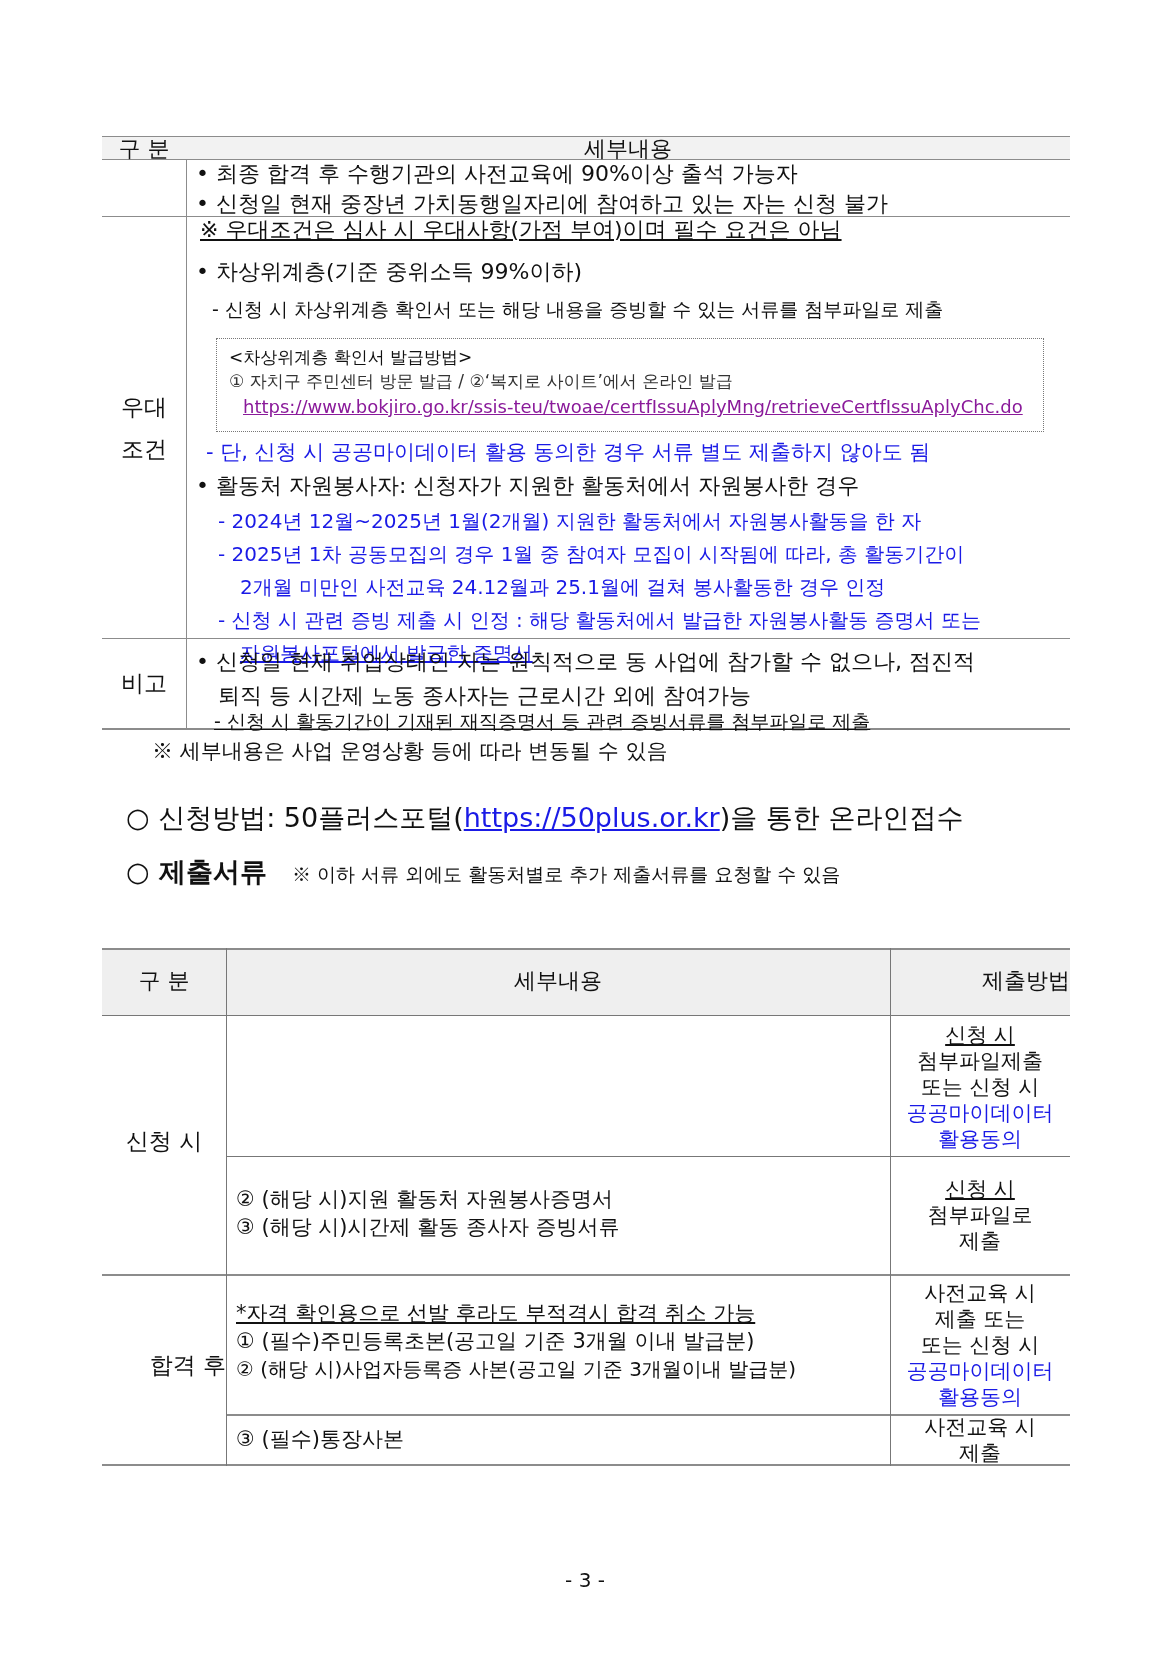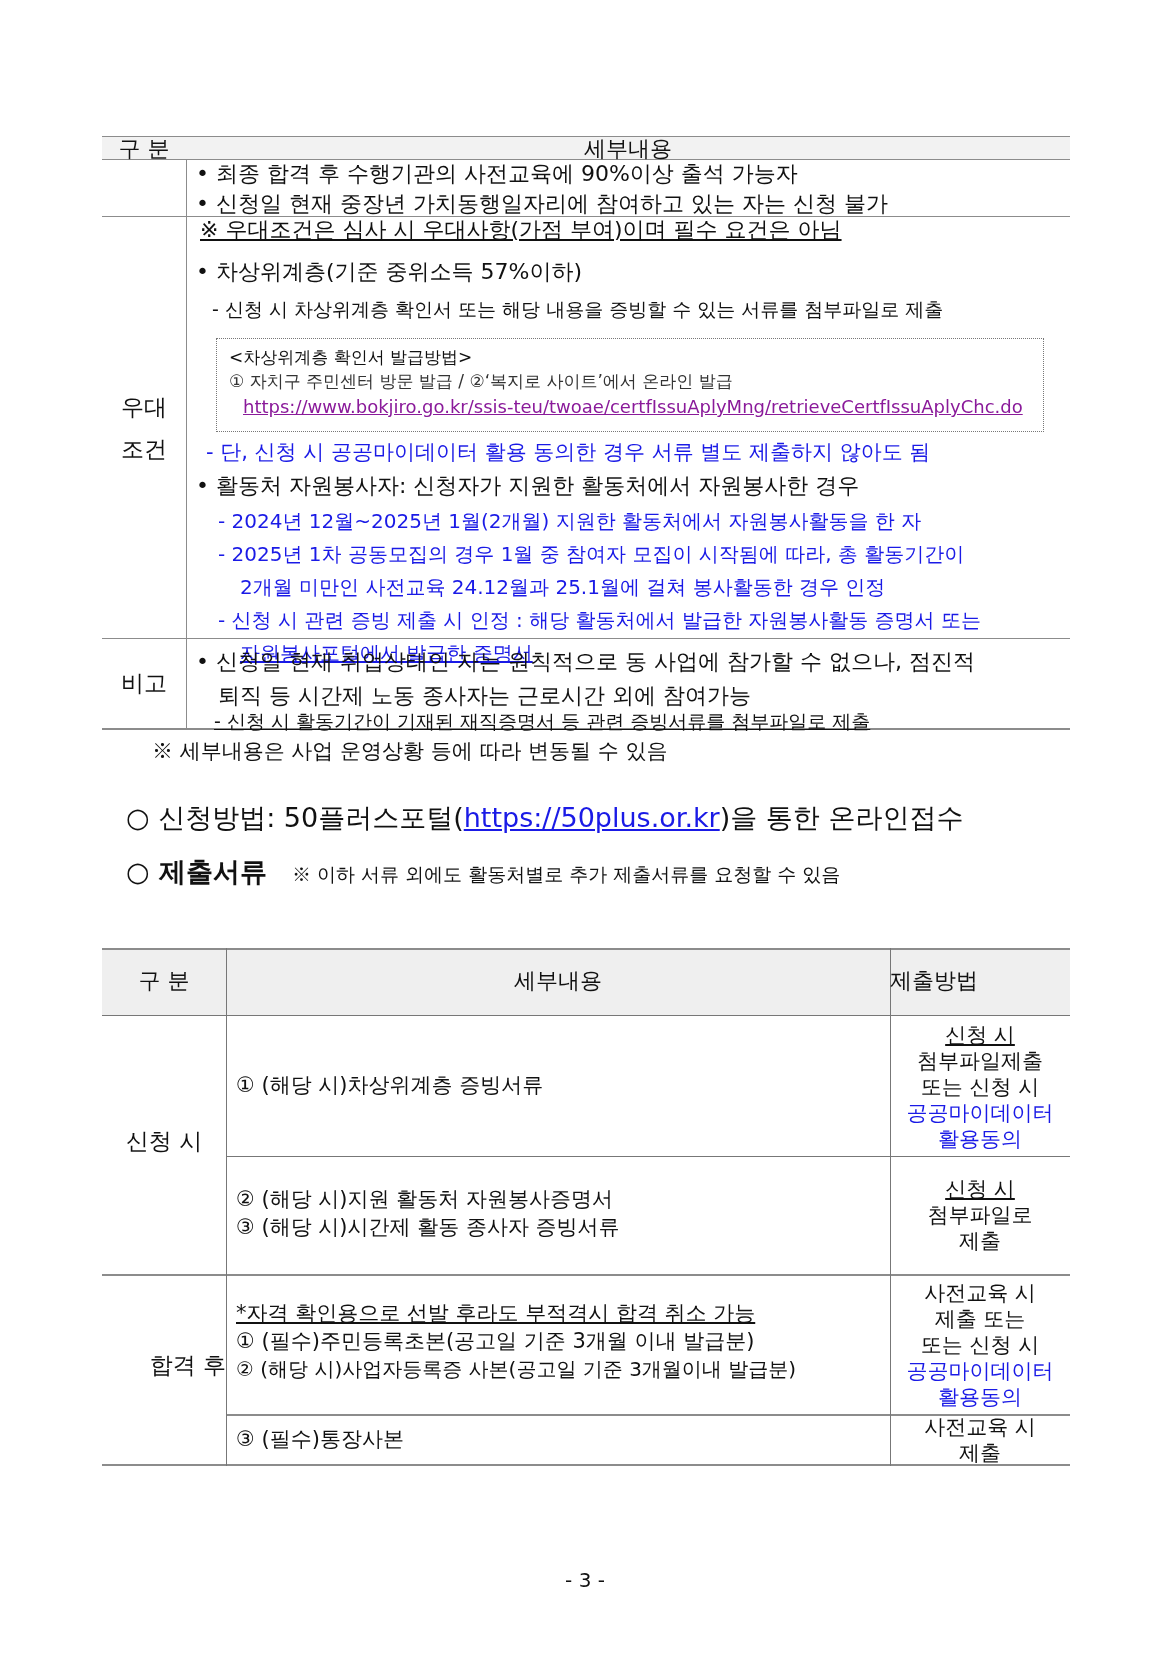--- a/index.html
+++ b/index.html
@@ -47,21 +47,21 @@
 
   <div class="row-text" style="left:196px; top:160px;">• 최종 합격 후 수행기관의 사전교육에 90%이상 출석 가능자</div>
   <div class="row-text" style="left:196px; top:190px;">• 신청일 현재 중장년 가치동행일자리에 참여하고 있는 자는 신청 불가</div>
 
   <div class="label" style="left:102px; top:386px; width:84px;">
     <div>우대</div>
     <div>조건</div>
   </div>
 
   <div class="row-text u" style="left:200px; top:216px;">※ 우대조건은 심사 시 우대사항(가점 부여)이며 필수 요건은 아님</div>
-  <div class="row-text" style="left:196px; top:258px;">• 차상위계층(기준 중위소득 57%이하)</div>
+  <div class="row-text" style="left:196px; top:258px;">• 차상위계층(기준 중위소득 99%이하)</div>
   <div class="sub-text" style="left:212px; top:296px;">- 신청 시 차상위계층 확인서 또는 해당 내용을 증빙할 수 있는 서류를 첨부파일로 제출</div>
 
   <div class="notebox">
     <div class="ln" style="top:6px;text-align:center;">&lt;차상위계층 확인서 발급방법&gt;</div>
     <div class="ln" style="top:30px; color:#333;">① 자치구 주민센터 방문 발급 / ②‘복지로 사이트’에서 온라인 발급</div>
     <div class="ln purple u" style="top:56px; left:26px; font-size:18px;">https://www.bokjiro.go.kr/ssis-teu/twoae/certfIssuAplyMng/retrieveCertfIssuAplyChc.do</div>
   </div>
 
   <div class="row-text blue" style="left:206px; top:438px; font-size:21px;text-align:right;">- 단, 신청 시 공공마이데이터 활용 동의한 경우 서류 별도 제출하지 않아도 됨</div>
   <div class="row-text" style="left:196px; top:472px;">• 활동처 자원봉사자: 신청자가 지원한 활동처에서 자원봉사한 경우</div>
@@ -94,25 +94,24 @@
   <div class="hl" style="top:67px; height:1px; background:#777;"></div>
   <div class="hl" style="top:208px; left:124px; width:844px; height:1px; background:#777;"></div>
   <div class="hl" style="top:326px; height:2px;"></div>
   <div class="hl" style="top:466px; left:124px; width:844px;"></div>
   <div class="hl" style="top:516px; height:2px;"></div>
   <div class="vl" style="left:124px; top:0; height:518px;"></div>
   <div class="vl" style="left:788px; top:0; height:518px;"></div>
 
   <div class="cell" style="left:0; width:124px; top:20px; text-align:center; font-size:22px;">구 분</div>
   <div class="cell" style="left:124px; width:664px; top:20px; text-align:center; font-size:22px;">세부내용</div>
-  <div class="cell" style="left:788px; width:180px; top:20px; text-align:left; font-size:22px;">제출방법</div>
+  <div class="cell" style="left:788px; width:180px; top:20px; text-align:right; font-size:22px;">제출방법</div>
 
   <div class="cell" style="left:0; width:124px; top:180px; text-align:center; font-size:23px;">신청 시</div>
 
-  <div class="cell" style="left:134px; top:124px;">① (해당 시)차상위계층 증빙서류</div>
   <div class="method" style="left:788px; top:74px;">
     <div class="u">신청 시</div>
     <div>첨부파일제출</div>
     <div>또는 신청 시</div>
     <div class="blue">공공마이데이터</div>
     <div class="blue">활용동의</div>
   </div>
 
   <div class="cell" style="left:134px; top:238px;">② (해당 시)지원 활동처 자원봉사증명서</div>
   <div class="cell" style="left:134px; top:266px;">③ (해당 시)시간제 활동 종사자 증빙서류</div>

